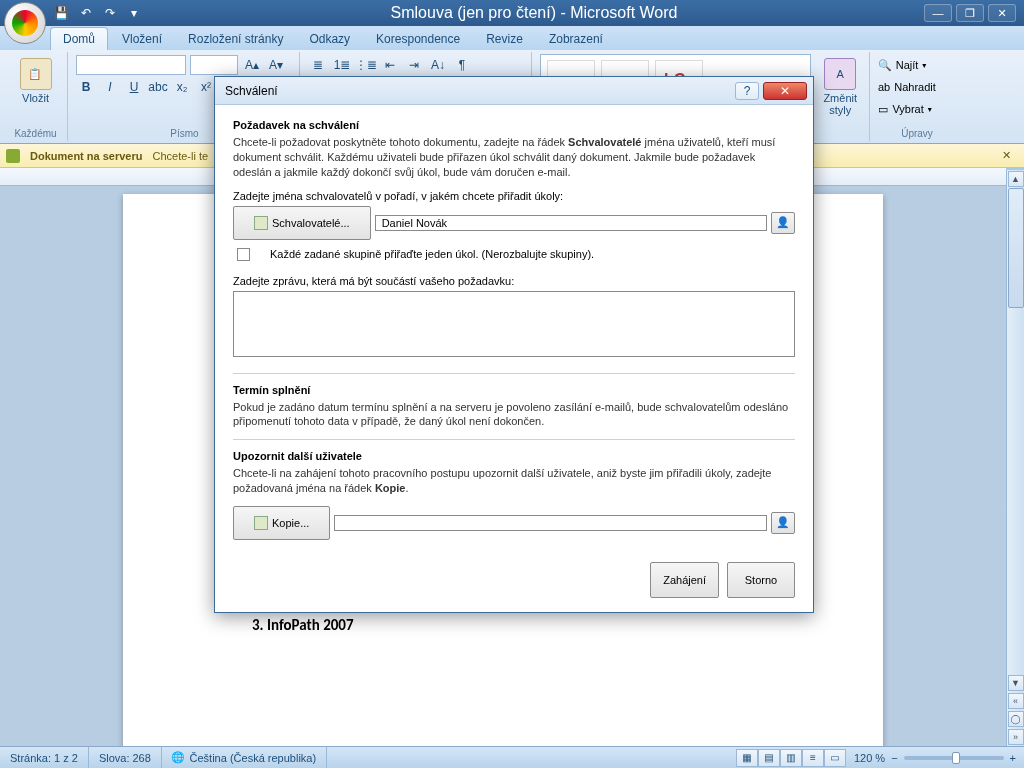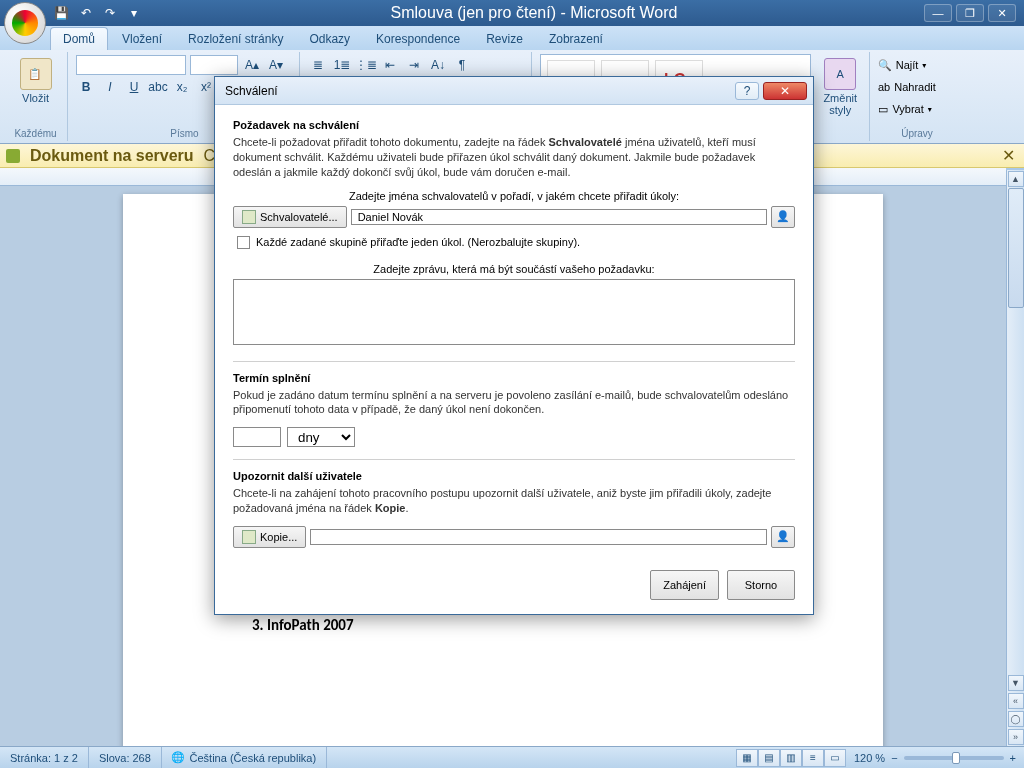--- a/index.html
+++ b/index.html
@@ -99,21 +99,21 @@
 }
 .style-swatch{width:48px;height:50px;border:1px solid #ddd;display:flex;flex-direction:column;align-items:center;justify-content:center;font-size:9px;color:#333;}
 .style-swatch .aa{font-size:16px;}
 
 
 .msgbar {
   height: 24px;
   background: linear-gradient(#fdf6d8, #f9edb0);
   border-bottom:1px solid #d8c870;
   display:flex; align-items:center; padding:0 6px; gap:10px;
-  color:#6a5a10; font-size:16px;
+  color:#6a5a10; font-size:11px;
 }
 .msgbar .icn{width:14px;height:14px;background:#8a3; border-radius:2px;}
 .msgbar .x{margin-left:auto; width:16px; cursor:default;}
 
 
 .doc-wrap {
   position:absolute; left:0; right:18px; top: 170px; bottom: 22px;
   background: #b8cde2;
   display:flex; justify-content:center;
   overflow:hidden;
@@ -188,50 +188,50 @@
   border:1px solid #9ab8d8;border-radius:3px; display:flex;align-items:center;justify-content:center;
   color:#1e4e79; margin-right:4px;
 }
 .dlg-close{
   width:44px;height:18px;background:linear-gradient(#e86, #c33);
   border:1px solid #922;border-radius:3px;display:flex;align-items:center;justify-content:center;color:#fff;
 }
 .dlg-body{ padding: 14px 18px 14px 18px; }
 .dlg-h { font-weight:bold; font-size:11px; margin-bottom:4px; color:#000;}
 .dlg-p { color:#333; line-height:1.35; margin-bottom:10px;}
-.dlg-lbl { margin:6px 13px 4px; color:#000;text-align:center;}
+.dlg-lbl { margin:6px 0 4px; color:#000;}
 .picker-row{ display:flex; gap:4px; align-items:center; margin-bottom:8px;}
 .picker-btn{
-  height:22px; padding:0 8px;
+  height:34px; padding:0 20px;
   background:linear-gradient(#f6f6f6,#e2e2e2);
   border:1px solid #8a8a8a; border-radius:2px;
   display:flex; align-items:center; gap:4px;
 }
 .picker-btn .ic{width:14px;height:14px;background:#dfe9c8;border:1px solid #8a8;}
 .picker-input{
   flex:1; height:16px; border:1px solid #8a8a8a; background:#fff; padding:0 6px;
   font-size:11px;
 }
 .picker-icon{
   width:24px;height:22px;border:1px solid #8a8a8a;background:linear-gradient(#f6f6f6,#e2e2e2);
   display:flex;align-items:center;justify-content:center;border-radius:2px;
 }
-.chk-row{display:flex;align-items:center;gap:6px;margin:2px 0 14px 4px;}
+.chk-row{display:flex;align-items:center;gap:20px;margin:2px 0 14px 4px;}
 .chk{width:13px;height:13px;border:1px solid #888;background:#fff;}
 .textarea{
   width:100%; height:66px; border:1px solid #8a8a8a; background:#fff; margin-bottom:10px;
   resize:none;
 }
 .hr{border:none;border-top:1px solid #d0d0d0;margin:4px 0 10px;}
 .inline-row{display:flex;align-items:center;gap:6px;margin:4px 0 12px;}
 .num-input{width:48px;height:20px;border:1px solid #8a8a8a;text-align:right;padding:0 4px;}
 .unit-select{height:20px;border:1px solid #8a8a8a;background:#fff;padding:0 18px 0 6px;}
 .dlg-buttons{display:flex;justify-content:flex-end;gap:8px;margin-top:22px;}
 .dlg-btn{
-  min-width:68px;height:30px;padding:0 12px;
+  min-width:68px;height:36px;padding:0 12px;
   background:linear-gradient(#f6f6f6,#e2e2e2);
   border:1px solid #8a8a8a;border-radius:2px;
   display:flex;align-items:center;justify-content:center;
 }
 </style>
 </head>
 <body>
 
 <div class="titlebar">
   <div class="office-btn">
@@ -433,21 +433,21 @@
   <div class="dlg-title">
     <span>Schválení</span>
     <span class="spacer"></span>
     <div class="dlg-help">?</div>
     <div class="dlg-close">✕</div>
   </div>
   <div class="dlg-body">
 
     <div class="dlg-h">Požadavek na schválení</div>
     <div class="dlg-p">
-      <span>Chcete-li požadovat přiřadit tohoto dokumentu, zadejte na řádek </span><b>Schvalovatelé</b><span> jména uživatelů, kteří musí dokument schválit. Každému uživateli bude přiřazen úkol schválit daný dokument. Jakmile bude požadavek odeslán a jakmile každý dokončí svůj úkol, bude vám doručen e-mail.</span>
+      <span>Chcete-li požadovat poskytněte tohoto dokumentu, zadejte na řádek </span><b>Schvalovatelé</b><span> jména uživatelů, kteří musí dokument schválit. Každému uživateli bude přiřazen úkol schválit daný dokument. Jakmile bude požadavek odeslán a jakmile každý dokončí svůj úkol, bude vám doručen e-mail.</span>
     </div>
 
     <div class="dlg-lbl">Zadejte jména schvalovatelů v pořadí, v jakém chcete přiřadit úkoly:</div>
     <div class="picker-row">
       <div class="picker-btn">
         <span class="ic"></span>
         <span>Schvalovatelé...</span>
       </div>
       <input class="picker-input" value="Daniel Novák" style="">
       <div class="picker-icon">👤</div>
@@ -457,26 +457,20 @@
       <span>Každé zadané skupině přiřaďte jeden úkol. (Nerozbalujte skupiny).</span>
     </div>
 
     <div class="dlg-lbl">Zadejte zprávu, která má být součástí vašeho požadavku:</div>
     <textarea class="textarea" style=""></textarea>
 
     <hr class="hr">
 
     <div class="dlg-h">Termín splnění</div>
     <div class="dlg-p">Pokud je zadáno datum termínu splnění a na serveru je povoleno zasílání e-mailů, bude schvalovatelům odesláno připomenutí tohoto data v případě, že daný úkol není dokončen.</div>
-    <div class="inline-row">
-      <input class="num-input" value="" style="">
-      <select class="unit-select">
-        <option>dny</option>
-      </select>
-    </div>
 
     <hr class="hr">
 
     <div class="dlg-h">Upozornit další uživatele</div>
     <div class="dlg-p">
       <span>Chcete-li na zahájení tohoto pracovního postupu upozornit další uživatele, aniž byste jim přiřadili úkoly, zadejte požadovaná jména na řádek </span><b>Kopie</b><span>.</span>
     </div>
     <div class="picker-row">
       <div class="picker-btn">
         <span class="ic"></span>

